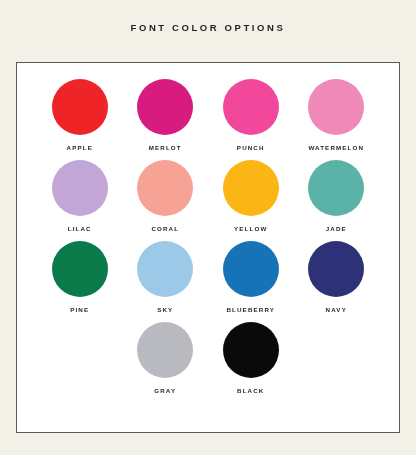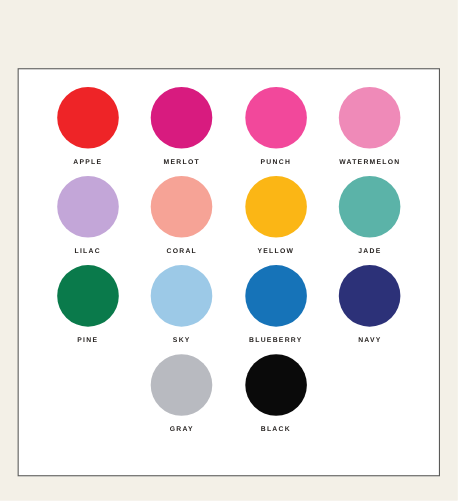--- a/index.html
+++ b/index.html
@@ -81,20 +81,21 @@
     color: #231f1d;
     text-align: center;
     white-space: nowrap;
   }
 </style>
 </head>
 <body>
 
 <div class="page">
 
+  <div class="page-title">FONT COLOR OPTIONS</div>
 
   <div class="panel">
     <div class="swatch-grid">
         <div class="swatch-row">
           <div class="swatch-cell">
             <span class="swatch-dot" title="APPLE" style="background: rgb(238, 36, 39);"></span>
             <div class="swatch-label">APPLE</div>
           </div>
           <div class="swatch-cell">
             <span class="swatch-dot" title="MERLOT" style="background: rgb(216, 27, 127);"></span>

